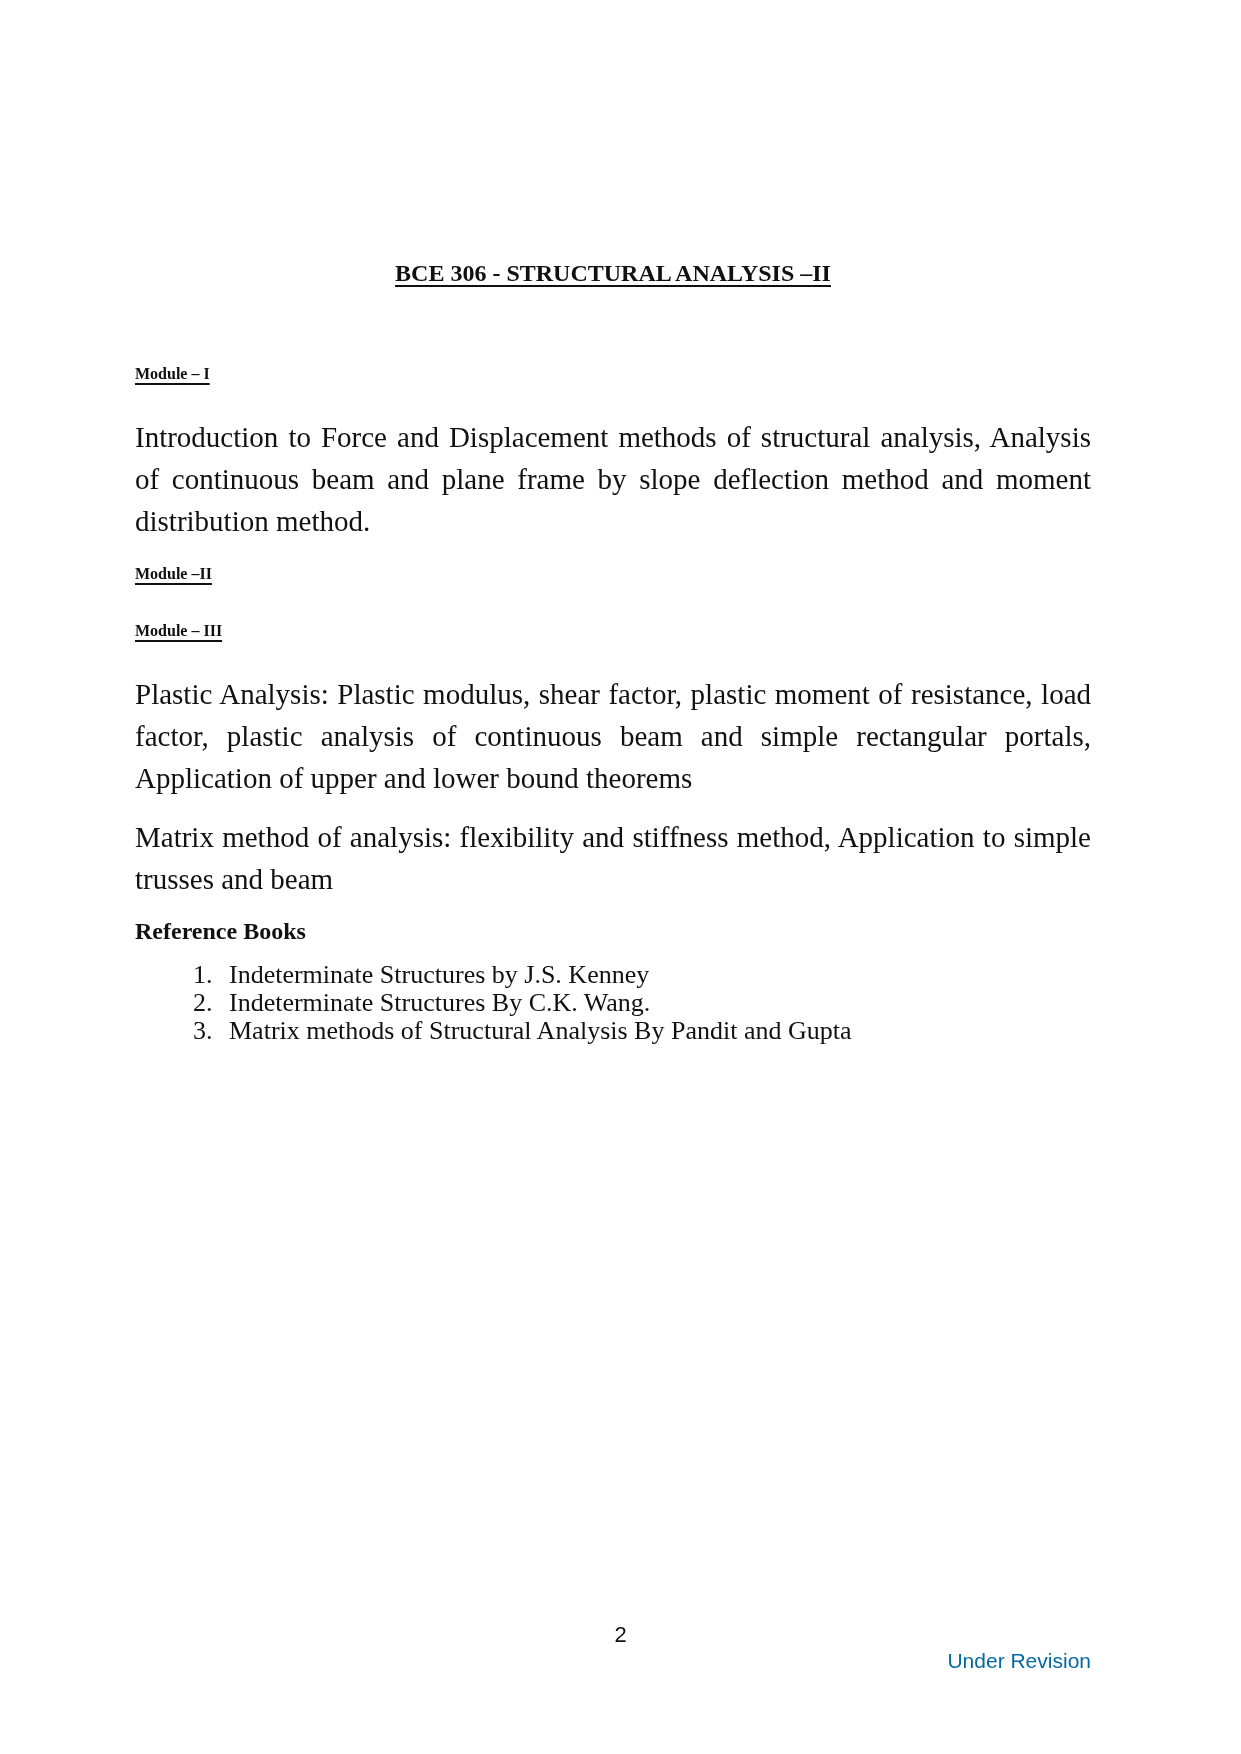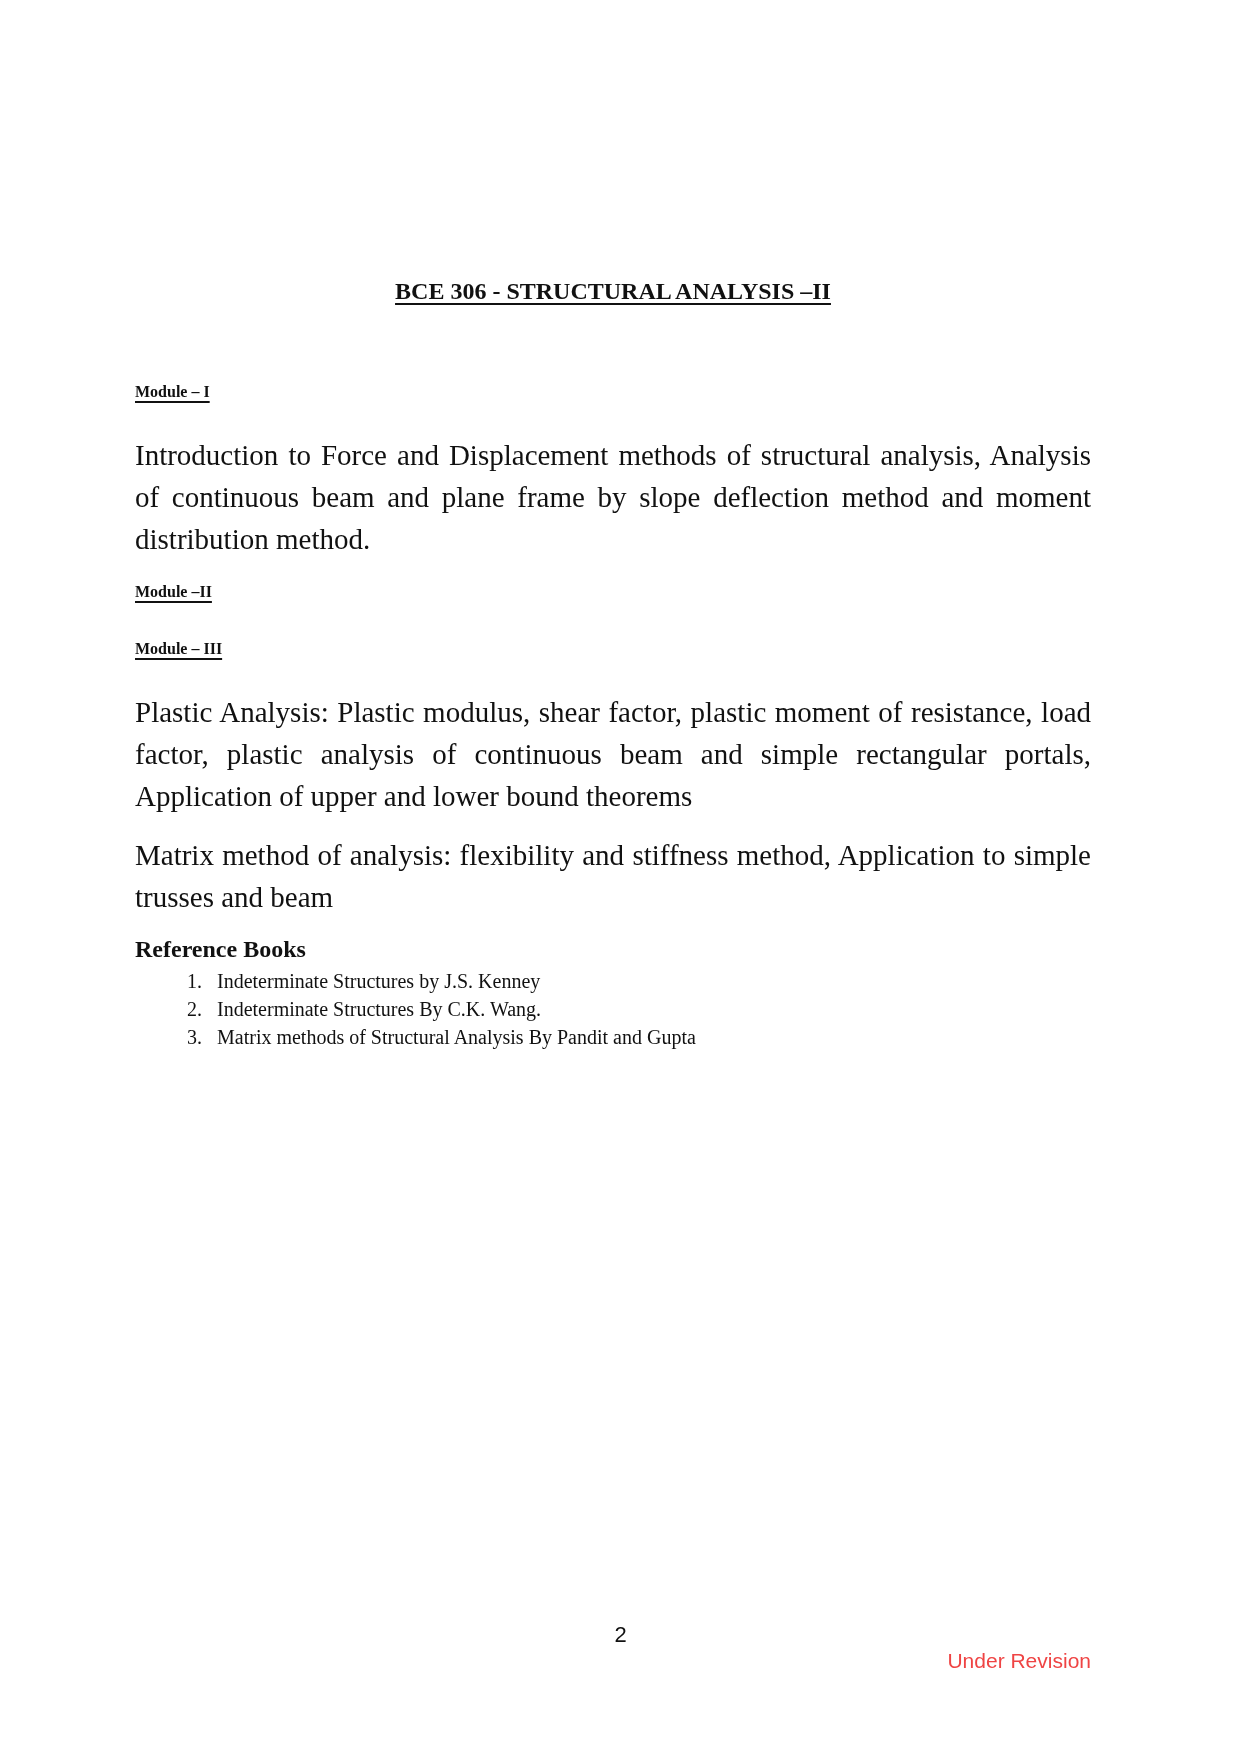--- a/index.html
+++ b/index.html
@@ -13,21 +13,21 @@
     height: 1754px;
     margin: 0 auto;
     background: #ffffff;
     color: #111111;
     font-family: "Liberation Serif", "DejaVu Serif", serif;
     overflow: hidden;
   }
   .content {
     position: absolute;
     left: 135px;
-    top: 275px;
+    top: 257px;
     width: 956px;
     font-family: Liberation Serif, serif;
   }
   .doc-title {
     font-size: 24px;
     line-height: 32px;
     font-weight: bold;
     text-align: center;
     text-decoration: underline;
     text-decoration-thickness: 2px;
@@ -49,23 +49,23 @@
     text-align: justify;
     margin: 0 0 17px 0;
   }
   .ref-heading {
     font-size: 24px;
     line-height: 28px;
     font-weight: bold;
     margin: 0;
   }
   .ref-list {
-    margin: 4px;
+    margin: 16px;
     padding: 0 0 0 68px;
-    font-size: 20px;
+    font-size: 26px;
     line-height: 28px;
     list-style: decimal outside;
   }
   .ref-list li {
     padding-left: 10px;
   }
   .footer-page-number {
     position: absolute;
     left: 0;
     right: 0;
@@ -76,21 +76,21 @@
     line-height: 26px;
     color: #111111;
   }
   .footer-status {
     position: absolute;
     right: 150px;
     top: 1648px;
     font-family: "Liberation Sans", "DejaVu Sans", sans-serif;
     font-size: 21px;
     line-height: 26px;
-    color: #ef4444;
+    color: #0369a1;
   }
 </style>
 </head>
 <body>
 
 <div class="page">
   <div class="content">
 
     <h1 class="doc-title">BCE 306 - STRUCTURAL ANALYSIS –II</h1>
 

